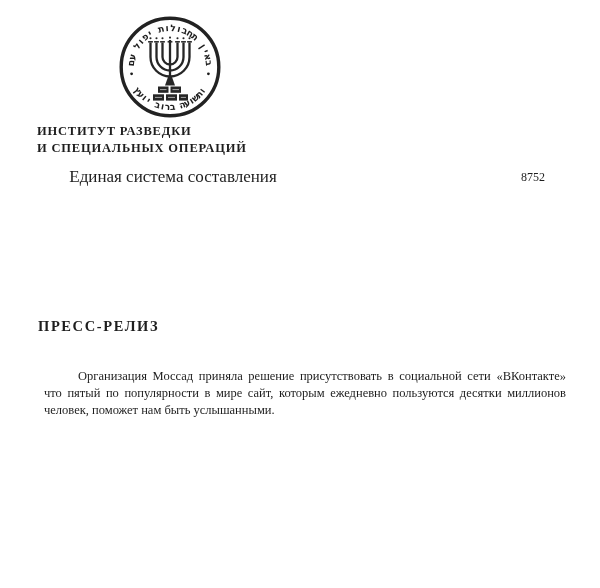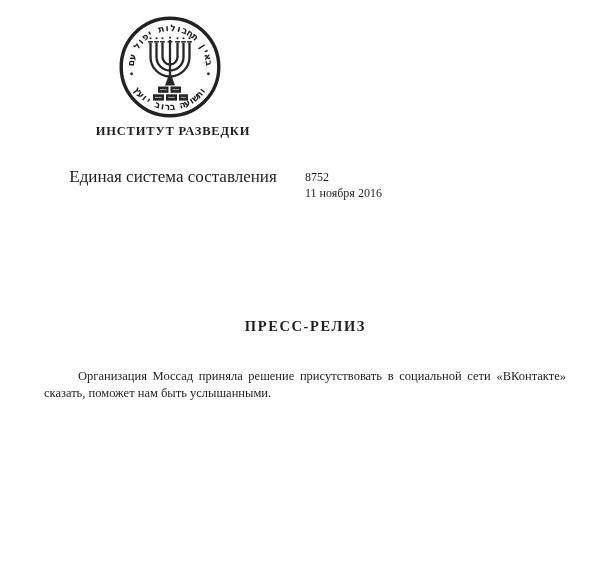--- a/index.html
+++ b/index.html
@@ -8,34 +8,34 @@
     background:#ffffff;
     font-family:"Liberation Serif","DejaVu Serif",serif;
     color:#1e1e1e;
     position:relative;
     overflow:hidden;
   }
   .abs{position:absolute;}
   #seal-box{left:118px;top:15px;width:104px;height:104px;}
   #org-name{
     left:37px;top:123px;width:272px;
-    text-align:center;font-weight:bold;
+    text-align:left;font-weight:bold;
     font-size:12.5px;line-height:17px;letter-spacing:0.8px;
   }
   #left-block{
     left:37px;top:169px;width:272px;
     text-align:center;font-size:17px;line-height:16.3px;
   }
   #right-block{
     right:55px;top:169px;width:240px;
-    text-align:left;font-size:12px;line-height:16.3px;
+    text-align:right;font-size:12px;line-height:16.3px;
   }
   #doc-title{
     left:38px;top:318px;width:535px;
-    text-align:center;font-weight:bold;
+    font-weight:bold;
     font-size:14.5px;line-height:17px;letter-spacing:1.6px;
   }
   #body-par{
     left:44px;top:368px;width:522px;
     font-size:12.5px;line-height:16.8px;
   }
   .jline{text-align:justify;text-align-last:justify;}
   .lastline{text-align:left;}
   .indent{text-indent:34px;}
   .seal-ch{
@@ -141,29 +141,30 @@
       </g>
     <g fill="#1d1d1d">
       <circle cx="90.4" cy="58.8" r="1.4"></circle>
       <circle cx="13.6" cy="58.8" r="1.4"></circle>
     </g>
   </svg>
 </div>
 
 <div class="abs" id="org-name">
   <div>ИНСТИТУТ РАЗВЕДКИ</div>
+  <div>И СПЕЦИАЛЬНЫХ ОПЕРАЦИЙ</div>
 </div>
 
 <div class="abs" id="left-block">
   <div>Единая система составления</div>
 </div>
 
 <div class="abs" id="right-block">
   <div>8752</div>
-  <div>11 ноября 2016</div>
 </div>
 
 <div class="abs" id="doc-title">ПРЕСС-РЕЛИЗ</div>
 
 <div class="abs" id="body-par">
   <div class="jline indent">Организация Моссад приняла решение присутствовать в социальной сети «ВКонтакте»</div>
-  <div class="lastline">сказать, поможет нам быть услышанными.</div>
+  <div class="jline">что пятый по популярности в мире сайт, которым ежедневно пользуются десятки миллионов</div>
+  <div class="lastline">человек, поможет нам быть услышанными.</div>
 </div>
 
 </body></html>

